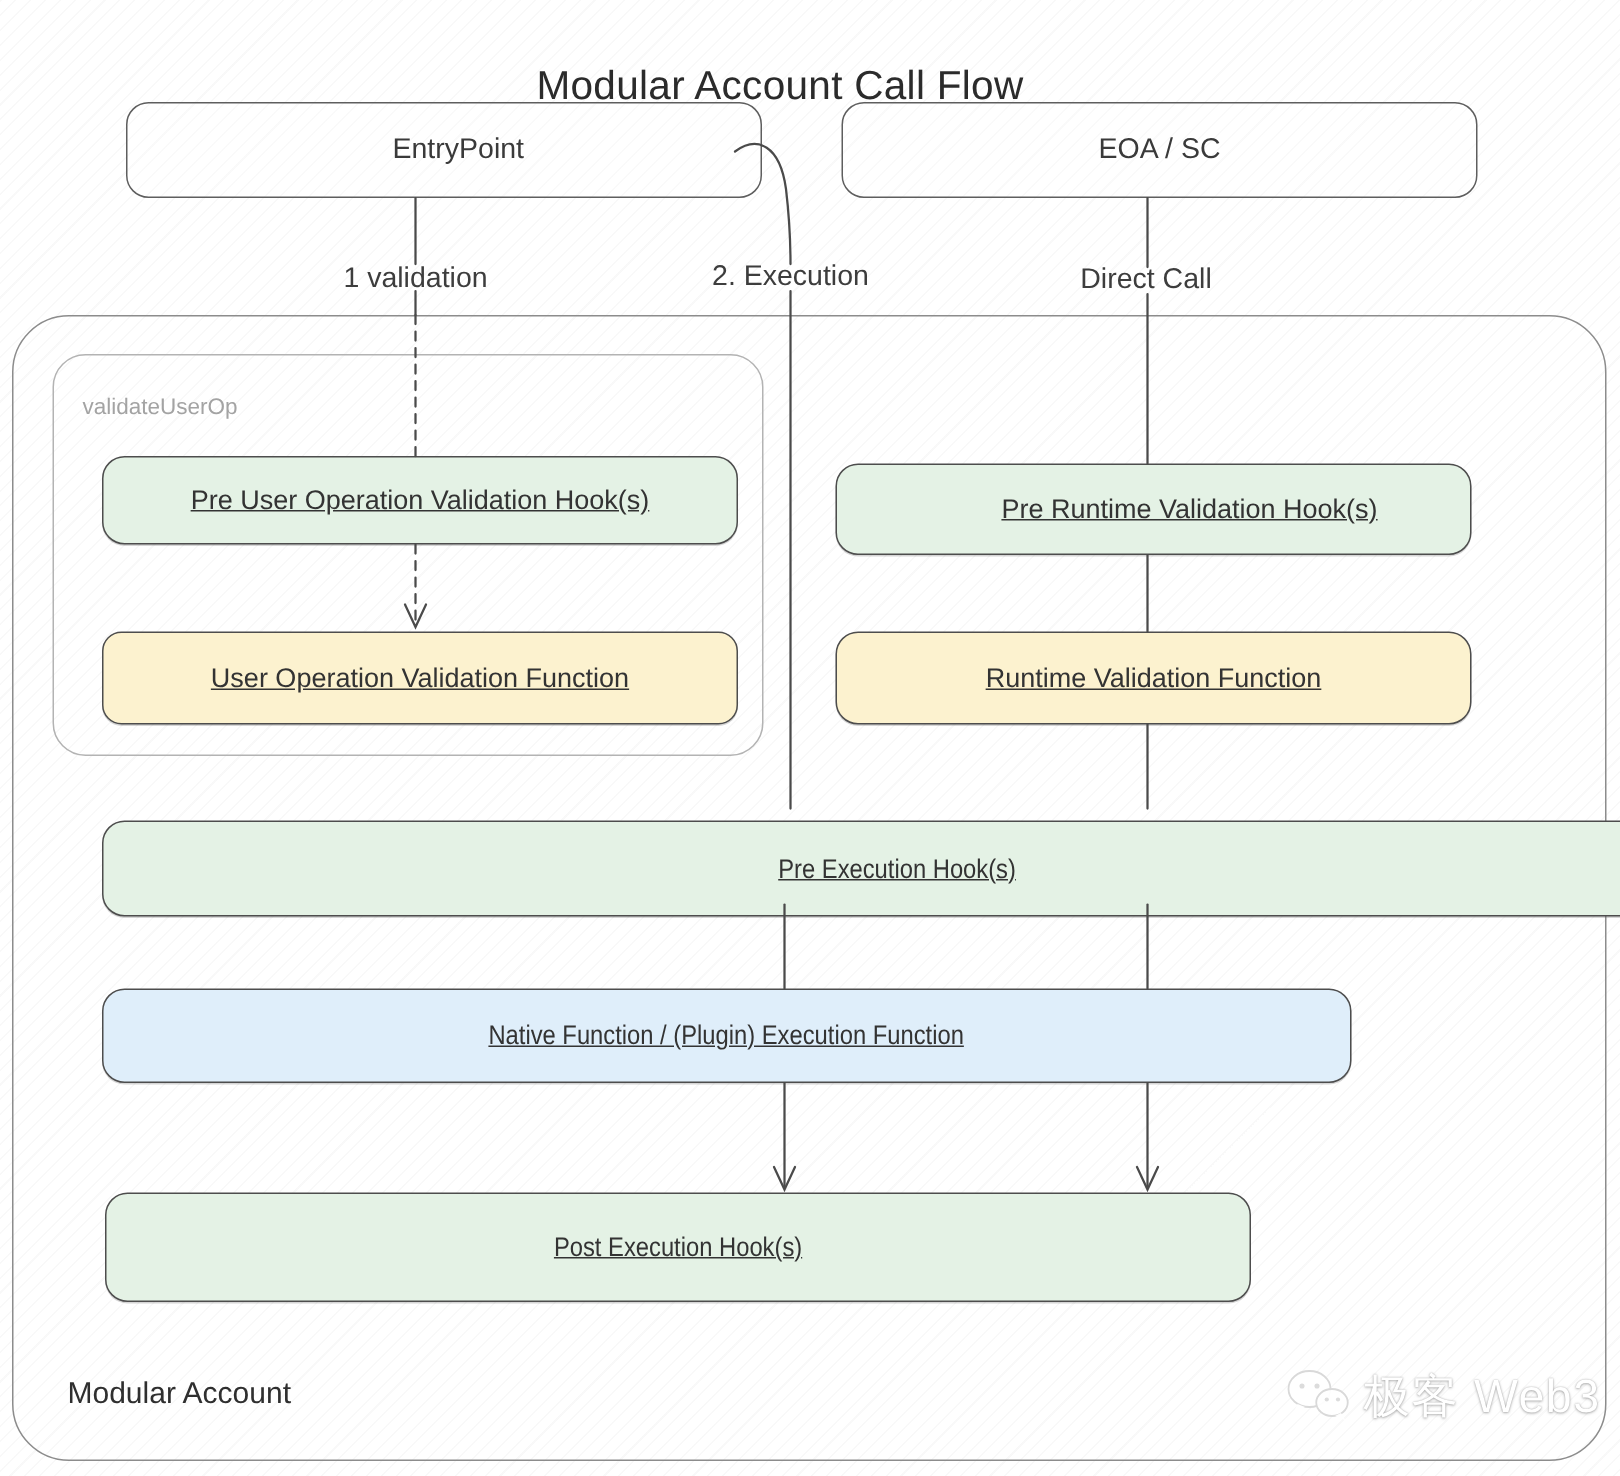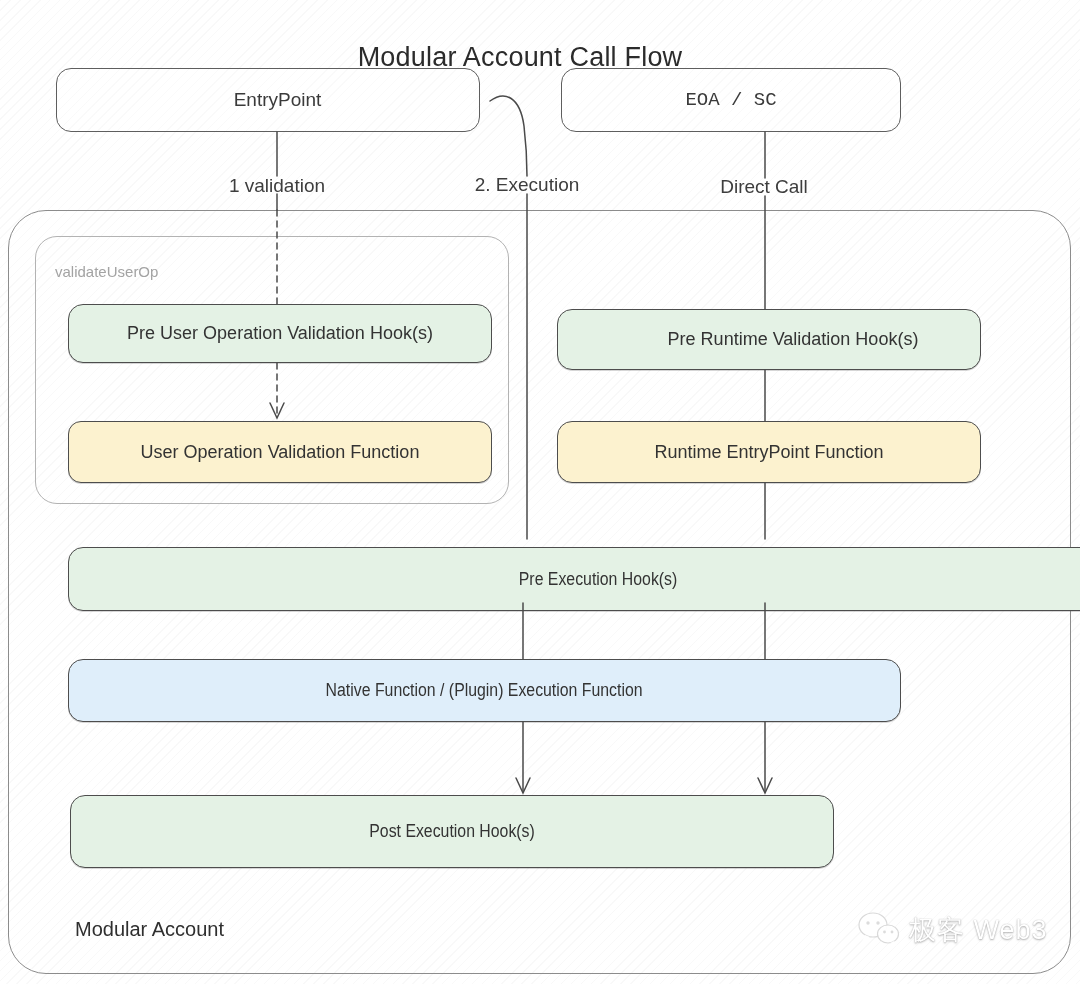--- a/index.html
+++ b/index.html
@@ -14,20 +14,21 @@
   .abs{position:absolute;box-sizing:border-box;}
   .title{
     top:10px;left:0;width:1040px;text-align:center;
     font-size:27px;letter-spacing:.2px;color:#2b2b2b;margin-top:32px;
   }
   .node{
     display:flex;align-items:center;justify-content:center;
     border:1.6px solid #4d4d4d;border-radius:15px;
     font-size:18px;color:#333;text-align:center;
     box-shadow:0 1px 0 rgba(90,90,90,0.25);
+    text-decoration:underline;
   }
   .top-node{
     border:1.6px solid #5e5e5e;border-radius:15px;
     display:flex;align-items:center;justify-content:center;
     font-size:19px;color:#3a3a3a;
     background:rgba(255,255,255,0.15);
   }
   .green{background:var(--green,#e4f2e5);}
   .yellow{background:var(--yellow,#fcf2cf);}
   .blue{background:var(--blue,#dfeefa);}
@@ -41,33 +42,33 @@
   }
   .edge-label{
     text-align:center;font-size:19px;color:#3d3d3d;height:20px;line-height:20px;
   }
   .muted-label{font-size:15px;color:var(--muted,#a3a3a3);}
   .account-label{font-size:20px;color:#2f2f2f;}
   .condensed{display:inline-block;transform:scaleX(0.88);transform-origin:center;white-space:nowrap;}
   svg.wires{position:absolute;top:0;left:0;pointer-events:none;}
   .watermark{
     display:flex;align-items:center;gap:8px;
-    color:#ffffff;font-size:27px;letter-spacing:1px;
+    color:#ffffff;font-size:31px;letter-spacing:1px;
     text-shadow:0 1px 2px rgba(120,120,120,0.55),0 0 1px rgba(160,160,160,0.8);
   }
 </style>
 </head>
 <body>
 
 <div class="abs title">Modular Account Call Flow</div>
 
-<div class="abs top-node" style="left:56px;top:68px;width:424px;height:64px;padding-left:19px;">
+<div class="abs top-node" style="left:84px;top:68px;width:424px;height:64px;padding-left:19px;">
   <span>EntryPoint</span>
 </div>
-<div class="abs top-node" style="left:561px;top:68px;width:340px;height:64px;font-family:Liberation Mono, monospace;">
+<div class="abs top-node" style="left:561px;top:68px;width:424px;height:64px;">
   <span>EOA / SC</span>
 </div>
 
 <div class="abs edge-label" style="left:197px;top:176px;width:160px;">1 validation</div>
 <div class="abs edge-label" style="left:447px;top:175px;width:160px;">2. Execution</div>
 <div class="abs edge-label" style="left:684px;top:177px;width:160px;">Direct Call</div>
 
 <div class="abs container-box" style="left:8px;top:210px;width:1063px;height:764px;"></div>
 
 <div class="abs inner-container" style="left:35px;top:236px;width:474px;height:268px;"></div>
@@ -76,33 +77,33 @@
 <div class="abs node green" style="left:68px;top:304px;width:424px;height:59px;">
   <span>Pre User Operation Validation Hook(s)</span>
 </div>
 <div class="abs node yellow" style="left:68px;top:421px;width:424px;height:62px;border-radius:13px;">
   <span>User Operation Validation Function</span>
 </div>
 <div class="abs node green" style="left:557px;top:309px;width:424px;height:61px;padding-left:48px;">
   <span>Pre Runtime Validation Hook(s)</span>
 </div>
 <div class="abs node yellow" style="left:557px;top:421px;width:424px;height:62px;">
-  <span>Runtime EntryPoint Function</span>
+  <span>Runtime Validation Function</span>
 </div>
 <div class="abs node green" style="left:68px;top:547px;width:1060px;height:64px;">
   <span class="condensed">Pre Execution Hook(s)</span>
 </div>
 <div class="abs node blue" style="left:68px;top:659px;width:833px;height:63px;">
   <span class="condensed">Native Function  /  (Plugin) Execution Function</span>
 </div>
 <div class="abs node green" style="left:70px;top:795px;width:764px;height:73px;align-items:center;">
   <span class="condensed">Post Execution Hook(s)</span>
 </div>
 
-<div class="abs account-label" style="left:45px;top:918px;margin-left:30px;">Modular Account</div>
+<div class="abs account-label" style="left:45px;top:918px;">Modular Account</div>
 
 <svg class="wires" width="1080" height="984" viewBox="0 0 1080 984">
   <g stroke="#4a4a4a" stroke-width="1.5" fill="none" stroke-linecap="round">
 
     <path d="M277,132 V176"></path>
     <path d="M277,194 V210"></path>
     <path d="M277,210 V304" stroke-dasharray="6 5"></path>
     <path d="M277,363 V417" stroke-dasharray="6 5"></path>
     <path d="M270,403 L277,418 L284,403"></path>
 

